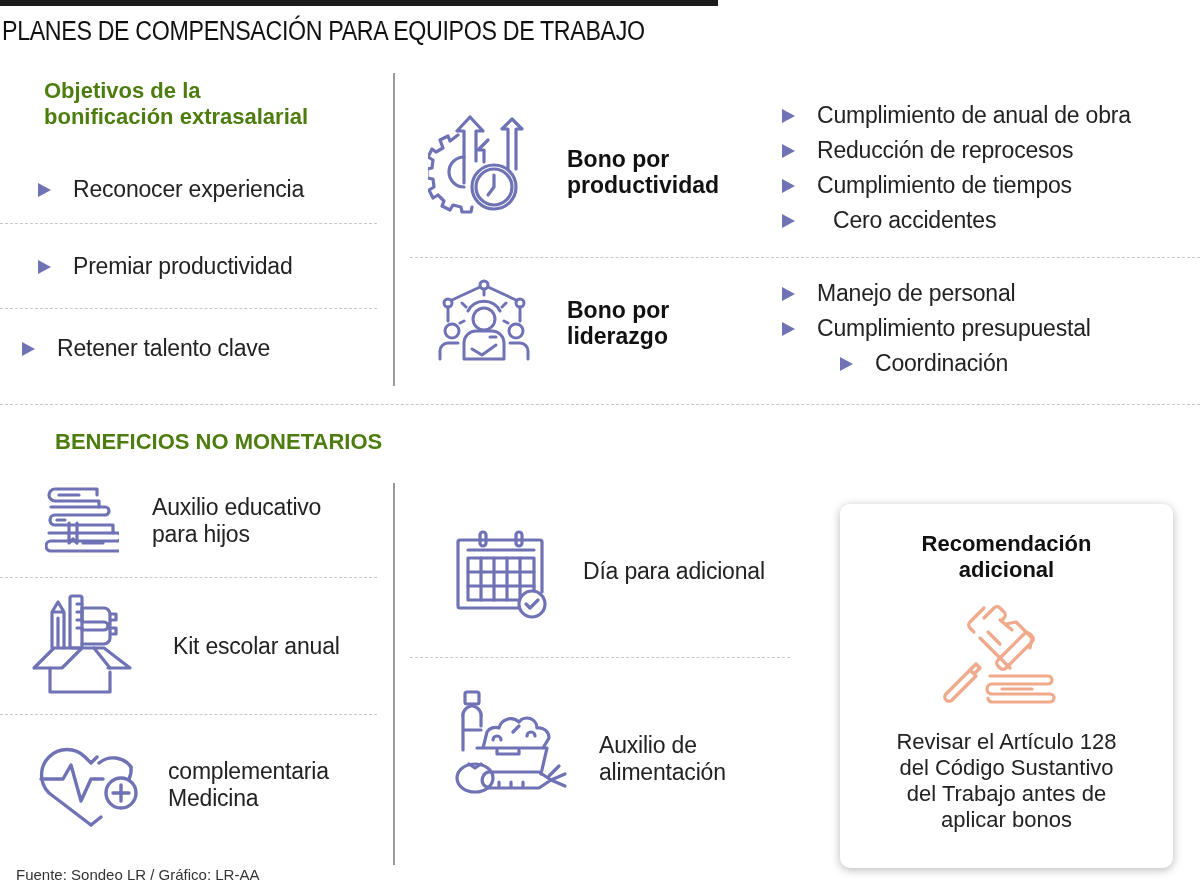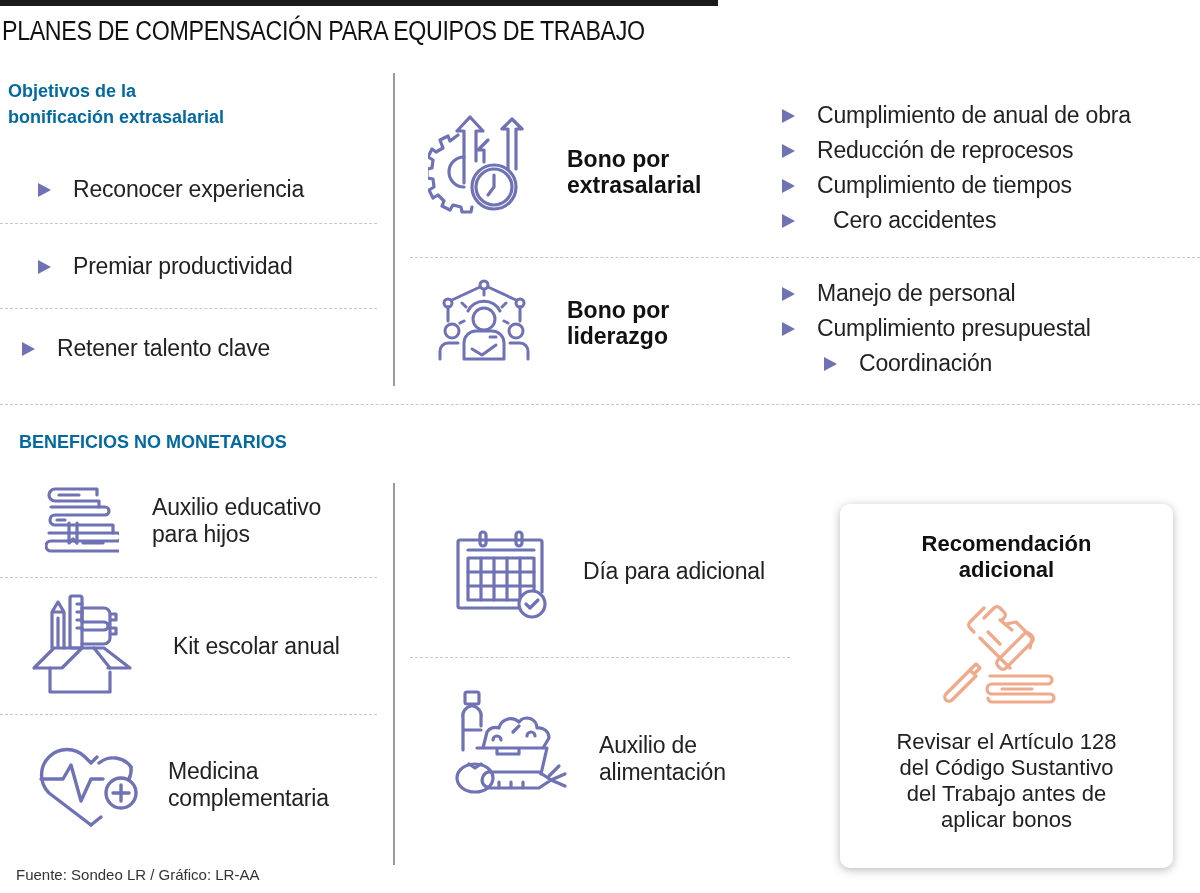--- a/index.html
+++ b/index.html
@@ -2,21 +2,21 @@
 <html><head>
 <meta charset="utf-8">
 <style>
   * { box-sizing: border-box; margin: 0; padding: 0; }
   html, body { width: 1200px; height: 893px; background: #ffffff; overflow: hidden; }
   body { position: relative; font-family: "Liberation Sans", sans-serif; color: #1a1a1a; }
 
   .top-bar { position: absolute; left: 0; top: 0; width: 718px; height: 6px; background: #1b1b1b; }
   .main-title { position: absolute; left: 2px; top: 16px; font-size: 27px; font-weight: 400; letter-spacing: -0.4px; color: #111; transform: scaleX(0.86); transform-origin: left top; white-space: nowrap; }
 
-  .section-heading { position: absolute; font-weight: 700; font-size: 18px; line-height: 26px; color: #0369a1; }
+  .section-heading { position: absolute; font-weight: 700; font-size: 22px; line-height: 26px; color: #4d7c0f; margin-left: 36px; }
 
   .bullet { position: absolute; display: flex; align-items: center; }
   .bullet .tri { width: 0; height: 0; border-top: 7px solid transparent; border-bottom: 7px solid transparent; border-left: 13px solid #6f72b5; flex: none; }
   .bullet .txt { font-size: 23px; font-weight: 300; color: #222; white-space: nowrap; margin-left: 22px; letter-spacing: -0.2px; }
 
   .dash-h { position: absolute; height: 0; border-top: 1.5px dashed #c8c8c8; }
   .vline { position: absolute; width: 1.5px; background: #9a9a9a; }
 
   .icon { position: absolute; }
   .icon svg { width: 100%; height: 100%; display: block; }
@@ -66,21 +66,21 @@
     <path d="M42 2 l-13 14 h7 v52 M42 2 l13 14 h-7 v30"></path>
     <path d="M60 25 l-10 10 h6 v12"></path>
     <path d="M84 4 l-10 10 h6 v40 M84 4 l10 10 h-6 v40"></path>
     <circle cx="66" cy="72" r="22"></circle>
     <circle cx="66" cy="72" r="18"></circle>
     <path d="M66 60 v12 l-6 8"></path>
   </svg>
 </div>
 <div class="bono-title" style="left:567px; top:146px;">
   <div>Bono por</div>
-  <div>extrasalarial</div>
+  <div>productividad</div>
 </div>
 
 <div class="bullet" style="left:782px; top:102px;">
   <span class="tri"></span>
   <span class="txt">Cumplimiento de anual de obra</span>
 </div>
 <div class="bullet" style="left:782px; top:137px;">
   <span class="tri"></span>
   <span class="txt">Reducción de reprocesos</span>
 </div>
@@ -118,21 +118,21 @@
 </div>
 
 <div class="bullet" style="left:782px; top:280px;">
   <span class="tri"></span>
   <span class="txt">Manejo de personal</span>
 </div>
 <div class="bullet" style="left:782px; top:315px;">
   <span class="tri"></span>
   <span class="txt">Cumplimiento presupuestal</span>
 </div>
-<div class="bullet" style="left:782px; top:350px;padding-left:42px;">
+<div class="bullet" style="left:798px; top:350px;padding-left:42px;">
   <span class="tri"></span>
   <span class="txt">Coordinación</span>
 </div>
 
 <div class="dash-h" style="left:0; top:404px; width:1200px;"></div>
 
 <div class="section-heading" style="left:19px; top:429px;">BENEFICIOS NO MONETARIOS</div>
 
 <div class="icon" style="left:45px; top:487px; width:74px; height:66px;">
   <svg viewBox="0 0 74 66" fill="none" stroke="#6f72b5" stroke-width="3.2" stroke-linecap="round" stroke-linejoin="round">
@@ -170,22 +170,22 @@
   <svg viewBox="0 0 105 88" fill="none" stroke="#6f72b5" stroke-width="3.4" stroke-linecap="round" stroke-linejoin="round">
     <path d="M64 20 a22 22 0 0 1 32 4 M56 82 L14 50 a24 24 0 0 1 36 -36 l6 6 l6 -6"></path>
     <path d="M96 24 a22 22 0 0 1 -2 12"></path>
     <path d="M6 36 h22 l8 -14 l10 36 l10 -22 h12"></path>
     <path d="M56 82 l10 -8"></path>
     <circle cx="86" cy="50" r="15"></circle>
     <path d="M86 42 v16 M78 50 h16"></path>
   </svg>
 </div>
 <div class="benefit-text" style="left:168px; top:758px;">
+  <div>complementaria</div>
   <div>Medicina</div>
-  <div>complementaria</div>
 </div>
 
 <div class="vline" style="left:393px; top:483px; height:382px;"></div>
 
 <div class="icon" style="left:456px; top:528px; width:94px; height:92px;">
   <svg viewBox="0 0 94 92" fill="none" stroke="#6f72b5" stroke-width="3.2" stroke-linecap="round" stroke-linejoin="round">
     <path d="M70 80 h-66 a2 2 0 0 1 -2 -2 v-64 a2 2 0 0 1 2 -2 h80 a2 2 0 0 1 2 2 v50"></path>
     <rect x="24" y="4" width="6" height="14" rx="3"></rect>
     <rect x="60" y="4" width="6" height="14" rx="3"></rect>
     <path d="M12 22 h66"></path>

